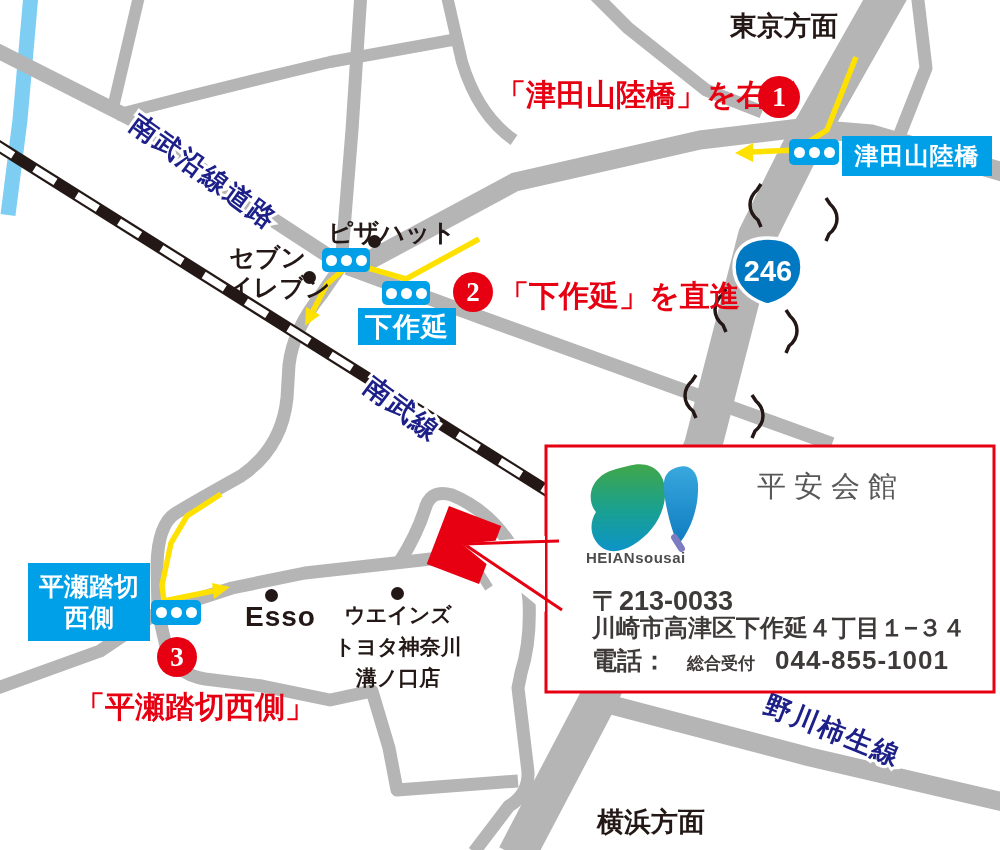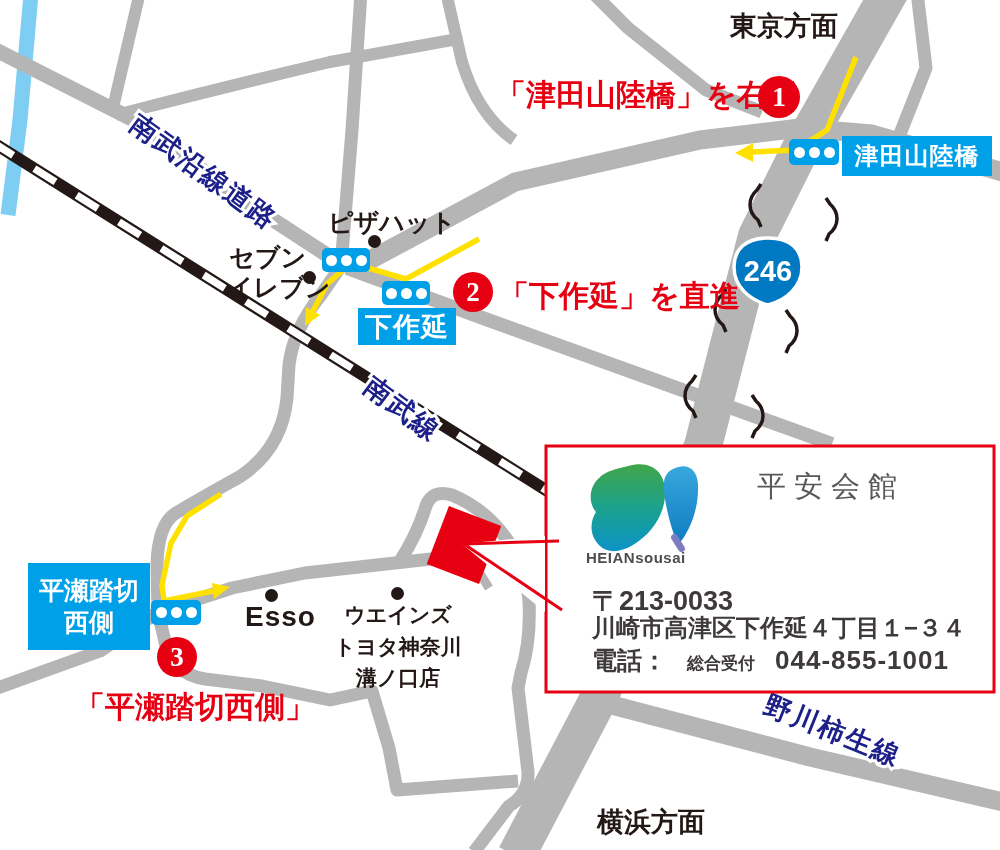--- a/index.html
+++ b/index.html
@@ -126,21 +126,21 @@
   <div class="badge" style="left:453px; top:272px; width:40px; height:40px; font-size:27px;">2</div>
   <div class="abs red-step" style="left:499px; top:276px; font-size:30px;">「下作延」を直進</div>
 
   <div class="badge" style="left:157px; top:637px; width:40px; height:40px; font-size:27px;">3</div>
   <div class="abs red-step" style="left:70px; top:688px; width:250px; text-align:center; font-size:30px; line-height:1.25;">
     <div>「平瀬踏切西側」</div>
   </div>
 
   <div class="bluebox" style="left:842px; top:136px; width:150px; height:40px; font-size:24px; letter-spacing:1px;">津田山陸橋</div>
   <div class="bluebox" style="left:358px; top:308px; width:98px; height:37px; font-size:27px; letter-spacing:1px;">下作延</div>
-  <div class="bluebox" style="left:28px; top:563px; width:122px; height:87px; font-size:25px; line-height:1.25;">
+  <div class="bluebox" style="left:28px; top:563px; width:122px; height:78px; font-size:25px; line-height:1.25;">
     <div>
       <div>平瀬踏切</div>
       <div>西側</div>
     </div>
   </div>
 
   <div class="signal" style="left:789px; top:139px; width:50px; height:26px;">
       <i></i>
       <i></i>
       <i></i>
@@ -154,21 +154,21 @@
       <i></i>
       <i></i>
       <i></i>
     </div>
   <div class="signal" style="left:151px; top:600px; width:50px; height:25px;">
       <i></i>
       <i></i>
       <i></i>
     </div>
 
-  <div class="abs jp" style="left:328px; top:206px; font-size:25px;">ピザハット</div>
+  <div class="abs jp" style="left:328px; top:216px; font-size:25px;">ピザハット</div>
   <div class="dot" style="left:368px; top:235px;"></div>
 
   <div class="abs jp" style="left:228px; top:242px; width:78px; text-align:right; font-size:25px; line-height:1.2;">
     <div>セブン</div>
     <div>イレブン</div>
   </div>
   <div class="dot" style="left:303px; top:271px;"></div>
 
   <div class="abs jp" style="left:245px; top:601px; font-size:28px; letter-spacing:1px;">Esso</div>
   <div class="dot" style="left:265px; top:589px;"></div>

